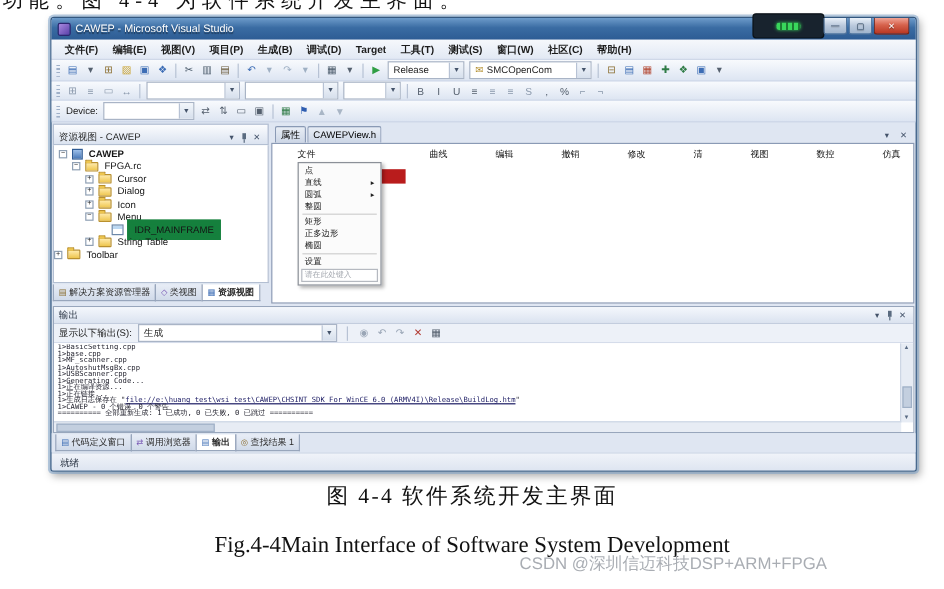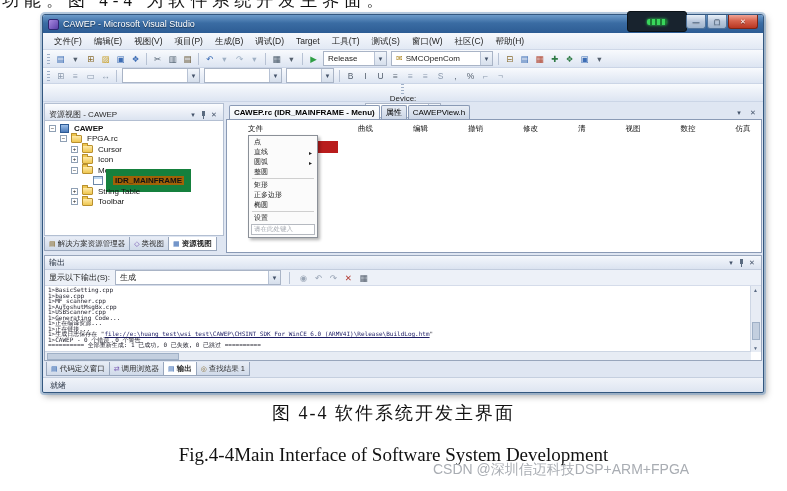--- a/index.html
+++ b/index.html
@@ -26,24 +26,24 @@
                 border-radius:3px;border:1px solid #0b1218;display:flex;align-items:center;justify-content:center;}
   .capture-lights{width:20px;height:6px;border-radius:2px;background:repeating-linear-gradient(90deg,#39d65c 0 3px,#1d7a33 3px 5px);box-shadow:0 0 3px #39d65c;}
   .win-btns{position:absolute;right:5px;top:0;display:flex;}
   .wbtn{width:18px;height:13px;display:flex;align-items:center;justify-content:center;font-size:7px;color:#27405c;
         background:linear-gradient(#e9f0f8,#b9c8dc 50%,#9fb4cc);border:1px solid #51749c;border-top:none;
         border-radius:0 0 3px 3px;margin-left:1px;}
   .wbtn.close{width:28px;color:#fff;background:linear-gradient(#f0a496,#d6624c 45%,#b83622);border-color:#7e2414;}
   
   .menubar{height:16px;flex:none;display:flex;align-items:center;padding-left:5px;font-size:8.5px;color:#1c1c1c;
            background:linear-gradient(#f6f8fc,#e2e9f4);border-bottom:1px solid #cfd8e8;}
-  .mitem{padding:0 6px;line-height:16px;white-space:nowrap;}
+  .mitem{padding:0 6px;line-height:16px;white-space:nowrap;font-weight:bold;}
   .tb{flex:none;display:flex;align-items:center;background:linear-gradient(#f8fafd,#dde5f2);
       border-bottom:1px solid #cbd5e6;padding:0 2px;}
-  .tb1{height:17px;} .tb2{height:15px;} .tb3{height:17px;flex-direction:column;}
+  .tb1{height:17px;} .tb2{height:15px;} .tb3{height:17px;}
   .grip{width:3px;height:10px;margin:0 3px 0 2px;flex:none;
         background:repeating-linear-gradient(#9fb0c8 0 1px,transparent 1px 3px);}
   .icong{display:flex;align-items:center;flex:none;}
   .tbi{width:13px;height:13px;flex:none;display:flex;align-items:center;justify-content:center;
        font-size:8.5px;border-radius:2px;margin:0 1px;color:#4a5a6a;}
   .sep{width:1px;height:12px;background:#b7c2d4;margin:0 3px;flex:none;}
   .combo{height:13px;background:#fff;border:1px solid #a9b4c6;display:flex;align-items:center;
          font-size:8px;color:#1c1c1c;padding-left:4px;flex:none;margin:0 2px;white-space:nowrap;overflow:hidden;}
   .carrow{margin-left:auto;flex:none;width:11px;text-align:center;font-size:6px;color:#44536a;
           background:linear-gradient(#f2f6fb,#d6dfec);border-left:1px solid #b7c2d4;height:100%;
@@ -64,21 +64,21 @@
   .trow{display:flex;align-items:center;height:10.5px;font-size:8px;color:#141414;white-space:nowrap;}
   .exp{flex:none;width:7px;height:7px;border:1px solid #8fa0b4;background:#fff;font-size:6px;line-height:5px;
        text-align:center;color:#222;margin-right:2px;box-sizing:border-box;}
   .ticon{width:11px;height:8px;margin:0 3px 0 2px;display:inline-block;position:relative;flex:none;box-sizing:border-box;}
   .ticon.folder{background:linear-gradient(#ffeaa9,#eec64f);border:1px solid #b9902e;border-radius:1px;}
   .ticon.folder::before{content:'';position:absolute;top:-3px;left:-1px;width:4px;height:2px;background:#eec64f;
        border:1px solid #b9902e;border-bottom:none;border-radius:1px 1px 0 0;}
   .ticon.root{width:9px;height:9px;background:linear-gradient(#9dc0ea,#4a79b8);border:1px solid #2d5a94;}
   .ticon.menures{width:10px;height:9px;border:1px solid #6b87a8;background:linear-gradient(180deg,#bcd8f2 35%,#fff 35%);}
   .tlbl{padding:0 2px;} .tlbl.b{font-weight:bold;}
-  .tlbl.sel{background:#a16207;border:7px solid #15803d;font-weight:bold;}
+  .tlbl.sel{background:#15803d;border:4px solid #15803d;}
   .panel-tabs,.bottom-tabs{display:flex;align-items:flex-start;font-size:7.5px;color:#2a2a2a;flex:none;}
   .panel-tabs{height:16px;background:#dfe6f2;padding-top:1px;}
   .tab{display:flex;align-items:center;gap:2px;height:13px;padding:0 4px;border:1px solid #98a6bc;
        background:linear-gradient(#e8edf6,#d0dae9);margin-right:-1px;white-space:nowrap;border-top:none;}
   .tab.active{background:#fff;font-weight:bold;}
   .tabicon{font-size:7px;}
   
   .editor{flex:1;display:flex;flex-direction:column;min-width:0;min-height:0;}
   .doc-tabs{height:16px;flex:none;display:flex;align-items:flex-end;padding-left:3px;position:relative;}
   .doc-tabs .tab{border:1px solid #8a9ab5;border-bottom:none;border-radius:2px 2px 0 0;height:13px;
@@ -285,38 +285,43 @@
               <span class="tlbl">FPGA.rc</span>
             </div>
             <div class="trow" style="padding-left: 26px;">
               <span class="exp">+</span>
               <span class="ticon folder"></span>
               <span class="tlbl">Cursor</span>
             </div>
             <div class="trow" style="padding-left: 26px;">
               <span class="exp">+</span>
               <span class="ticon folder"></span>
+              <span class="tlbl">Dialog</span>
+            </div>
+            <div class="trow" style="padding-left: 26px;">
+              <span class="exp">+</span>
+              <span class="ticon folder"></span>
               <span class="tlbl">Icon</span>
             </div>
             <div class="trow" style="padding-left: 26px;">
               <span class="exp">−</span>
               <span class="ticon folder"></span>
               <span class="tlbl">Menu</span>
             </div>
             <div class="trow" style="padding-left: 37px;">
               <span class="exp" style="visibility: hidden;"></span>
               <span class="ticon menures"></span>
               <span class="tlbl sel">IDR_MAINFRAME</span>
             </div>
             <div class="trow" style="padding-left: 26px;">
               <span class="exp">+</span>
               <span class="ticon folder"></span>
               <span class="tlbl">String Table</span>
             </div>
-            <div class="trow" style="padding-left: 26px;">
+            <div class="trow" style="">
               <span class="exp">+</span>
               <span class="ticon folder"></span>
               <span class="tlbl">Toolbar</span>
             </div>
           </div>
         <div class="panel-tabs">
             <span class="tab">
               <span class="tabicon" style="color: rgb(138, 109, 47);">▤</span>
               <span>解决方案资源管理器</span>
             </span>
@@ -330,21 +335,20 @@
             </span>
           </div>
       </div>
 
       <div class="editor">
         <div class="doc-tabs">
           <span class="doc-right hdr-icons">
               <span class="hic">▾</span>
               <span class="hic">✕</span>
             </span>
-        <span class="tab active">CAWEP.rc (IDR_MAINFRAME - Menu)</span>
             <span class="tab">属性</span>
             <span class="tab">CAWEPView.h</span>
           </div>
         <div class="designer">
           <div class="dmenu">
               <span class="dmi">文件</span>
               <span class="dmi sel">绘图</span>
               <span class="dmi">曲线</span>
               <span class="dmi">编辑</span>
               <span class="dmi">撤销</span>

